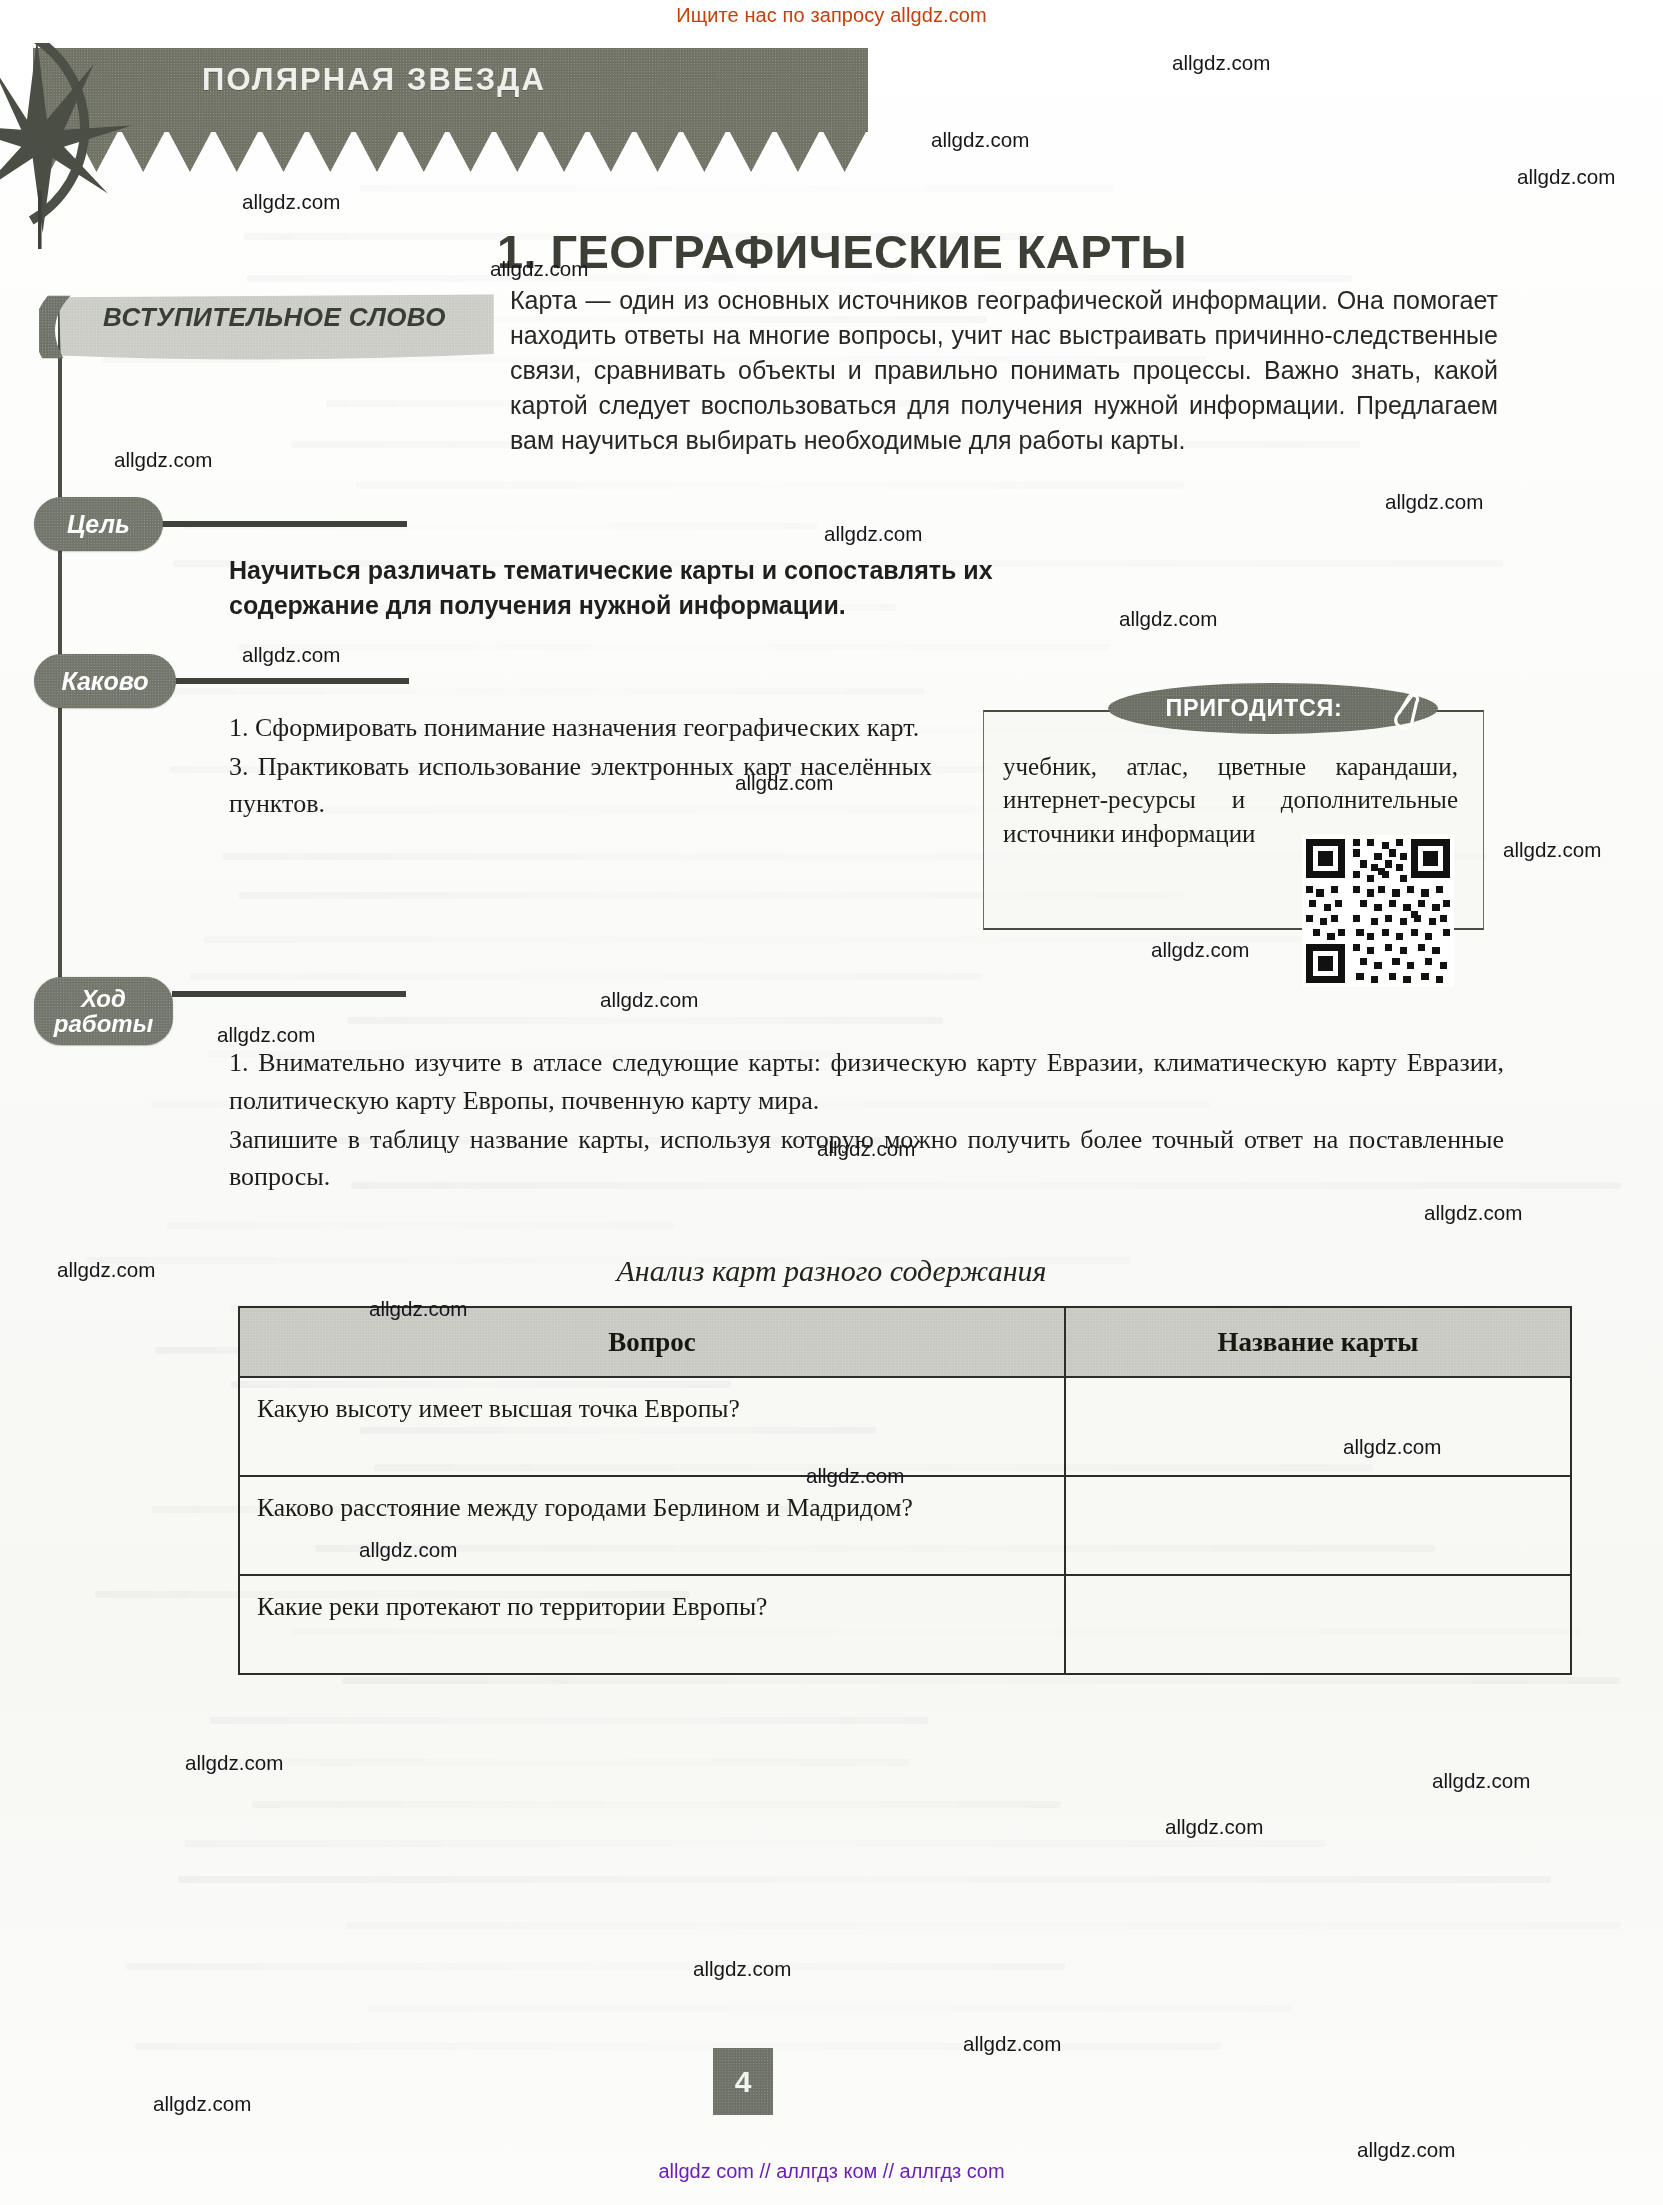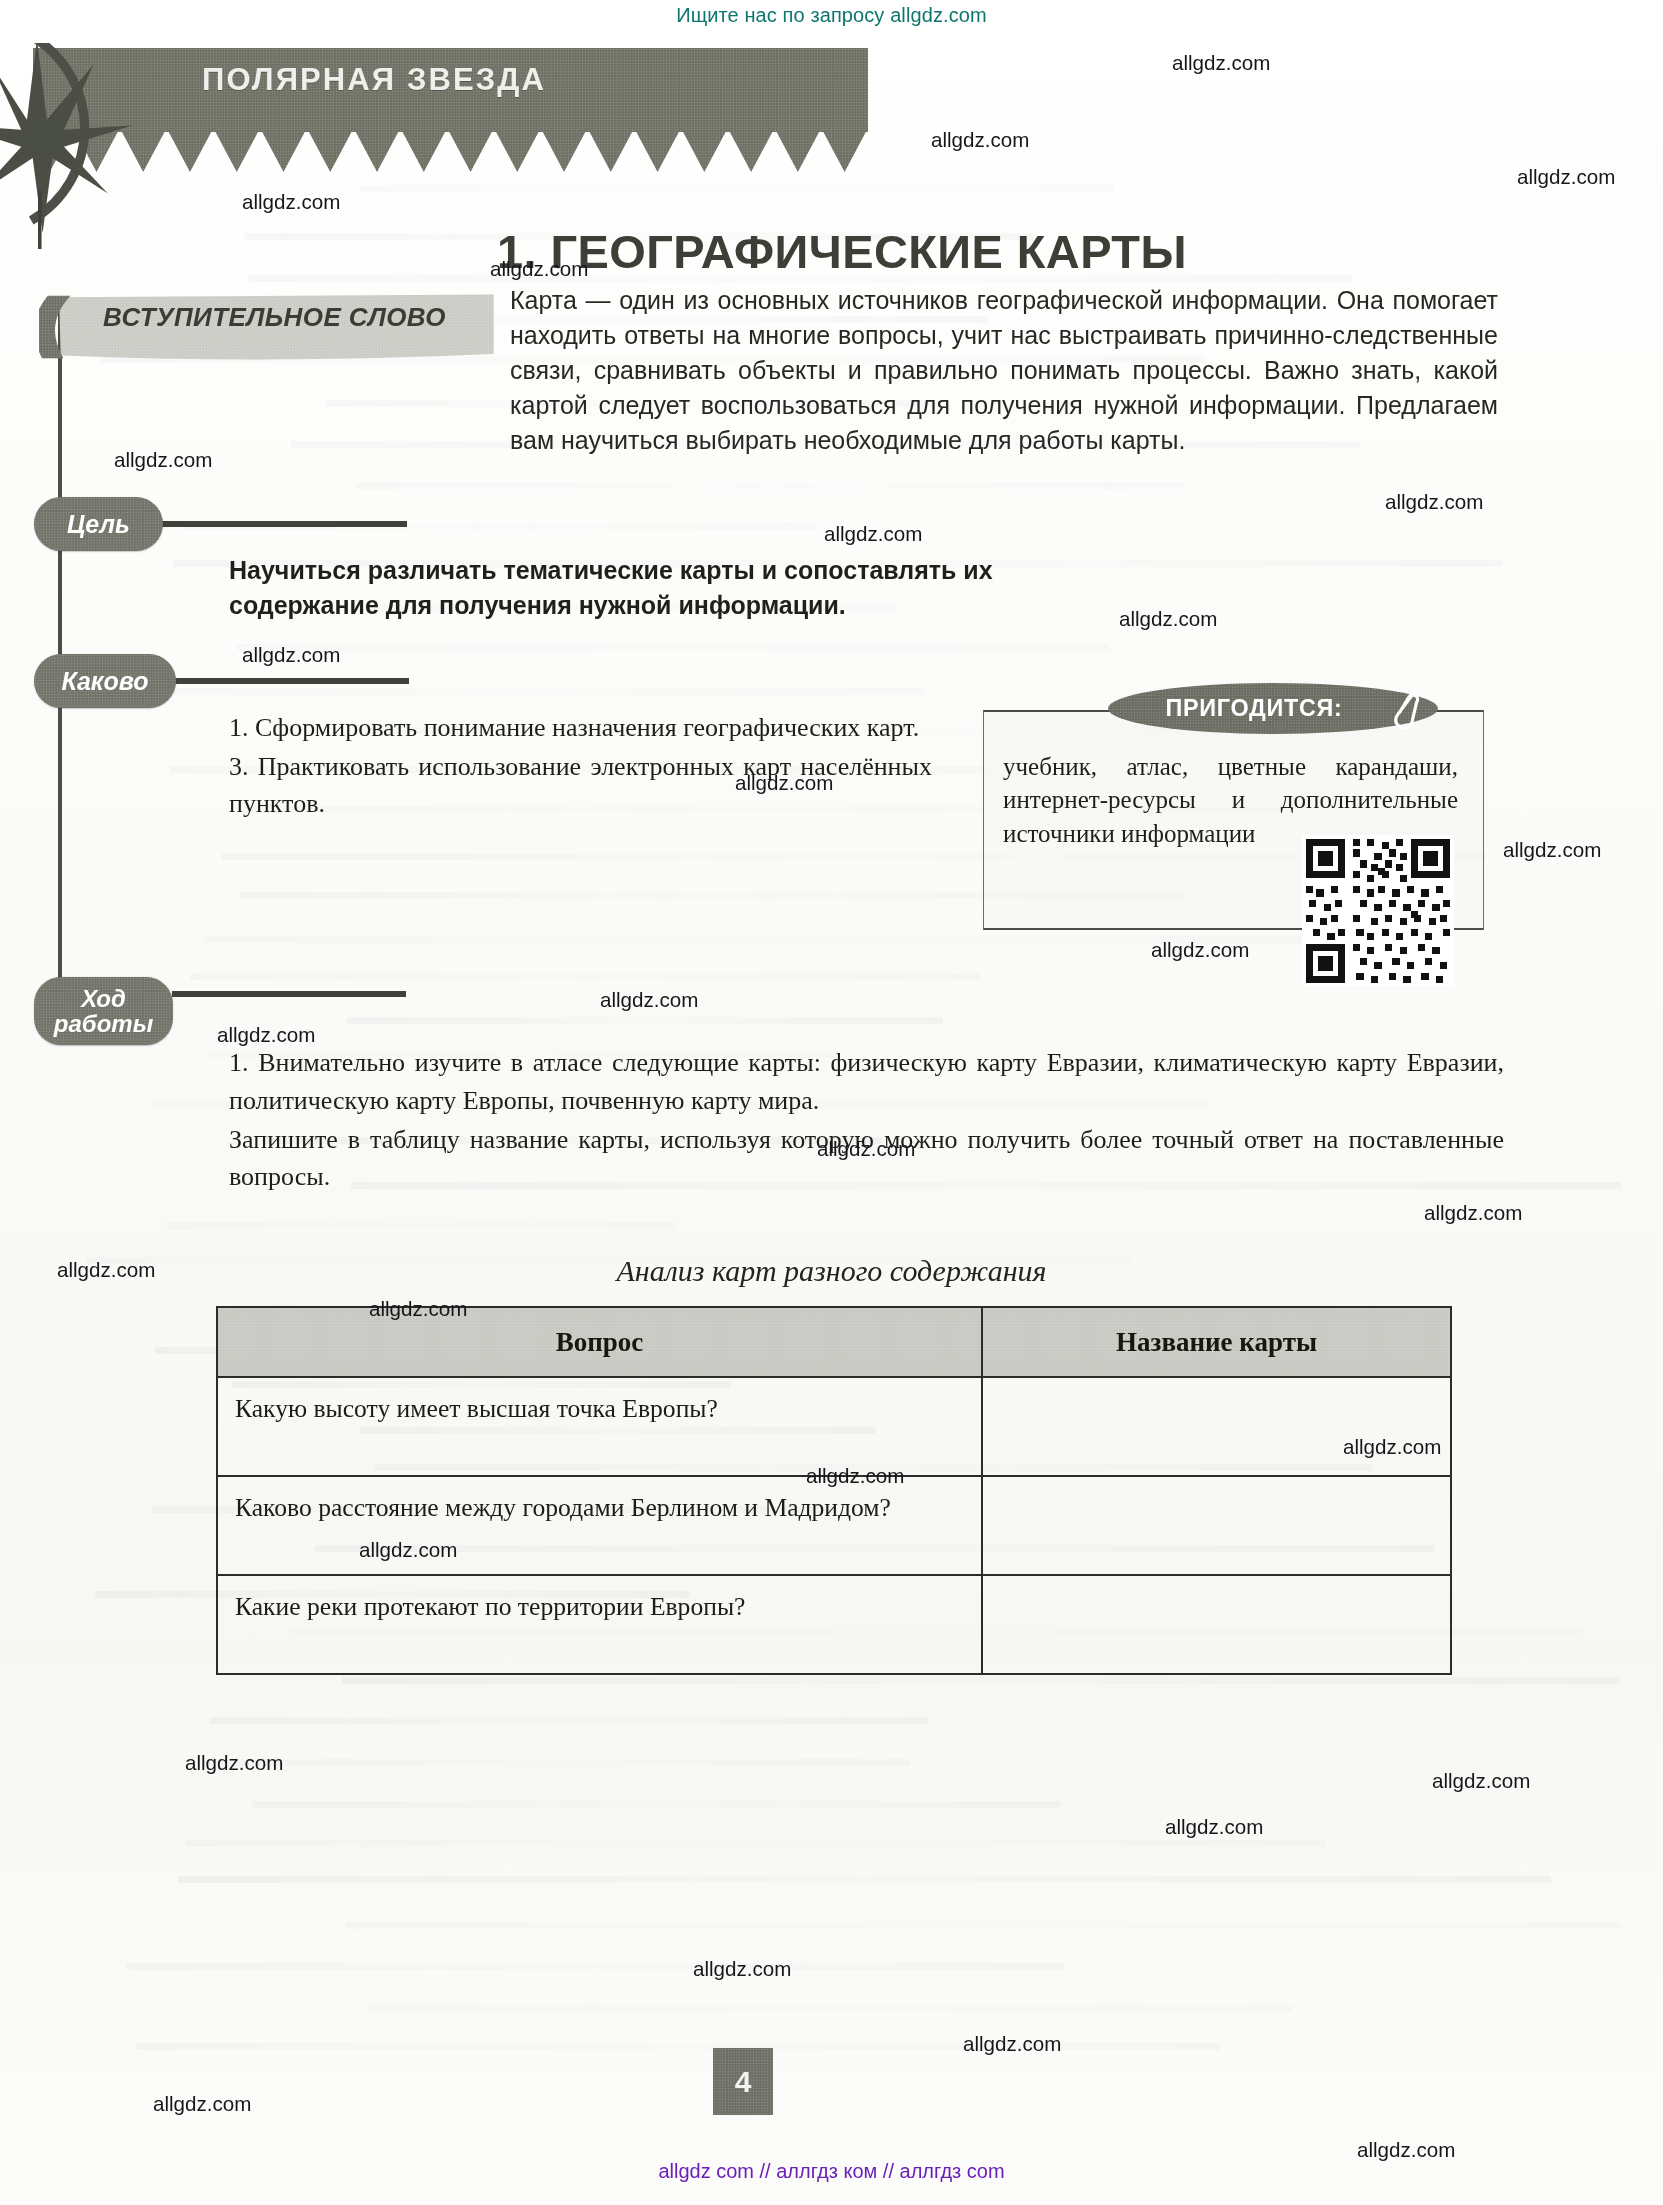--- a/index.html
+++ b/index.html
@@ -31,21 +31,21 @@
     background:linear-gradient(90deg, rgba(90,100,110,.55), rgba(120,130,140,.25), rgba(90,100,110,.5));
     border-radius:2.1px;
   }
 
   
   .promo-top {
     position:absolute; top:4.3px; left:0; width:100%;
     text-align:center;
     font-family:"Liberation Sans", sans-serif;
     font-size:20px;
-    color:#0f766e;
+    color:#c2410c;
     z-index:40;
     letter-spacing:0.1px;
   }
 
   
   .header-band {
     position:absolute;
     left:33px; top:48px;
     width:835px; height:114px;
     z-index:5;
@@ -248,22 +248,22 @@
     left:0; top:1254px; width:100%;
     text-align:center;
     font-family:"Liberation Serif", serif;
     font-style:italic;
     font-size:30px;
     color:#22241f;
     z-index:11;
   }
   table.analysis {
     position:absolute;
-    left:216px; top:1306px;
-    width:1236px;
+    left:238px; top:1306px;
+    width:1334px;
     border-collapse:collapse;
     z-index:11;
     background:transparent;
   }
   table.analysis th, table.analysis td {
     border:2.1px solid #2b2d28;
     vertical-align:top;
   }
   table.analysis thead th {
     background:#c7c9c2;

